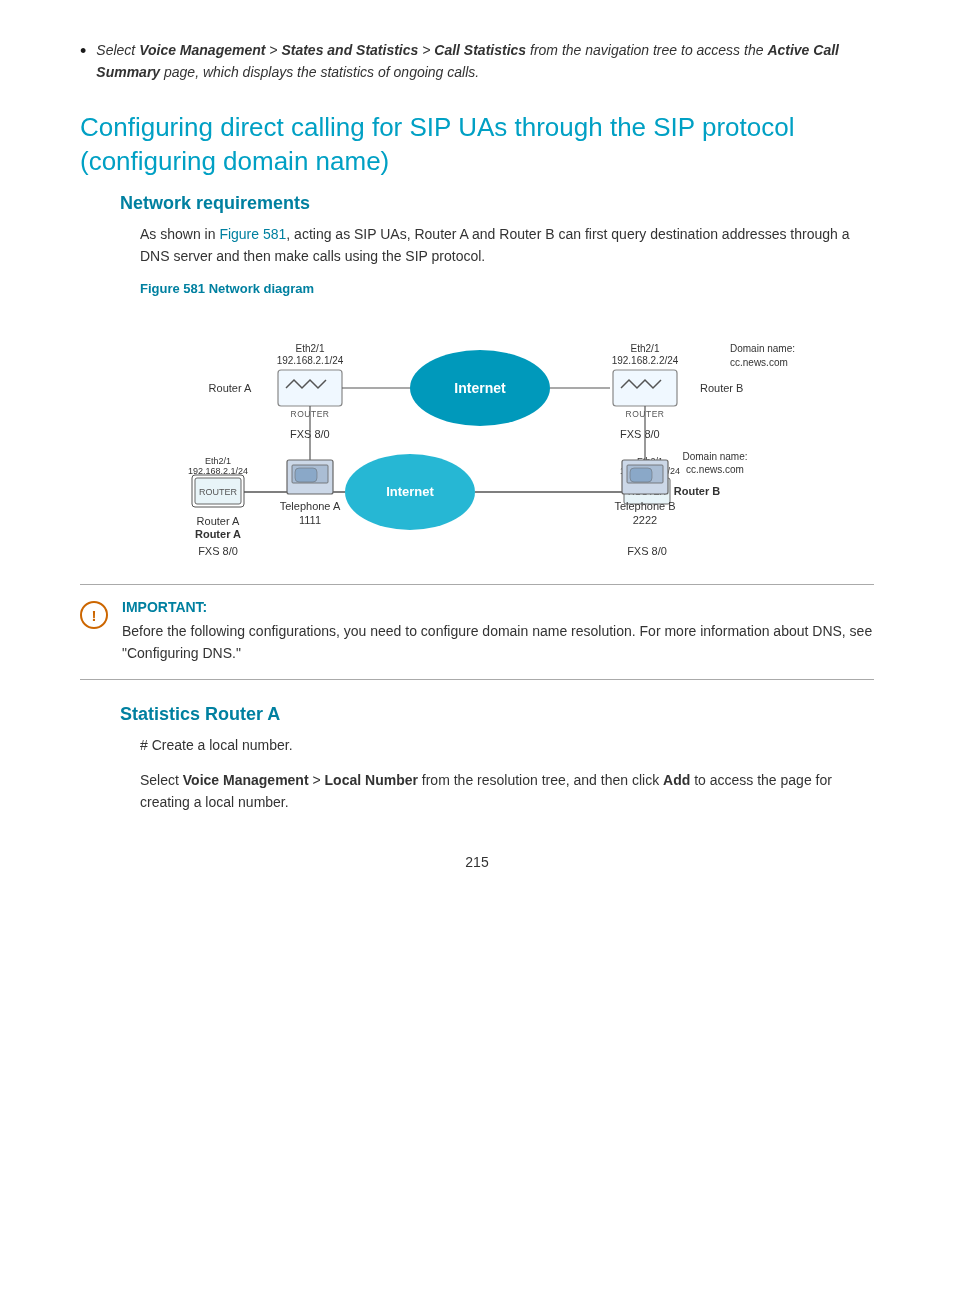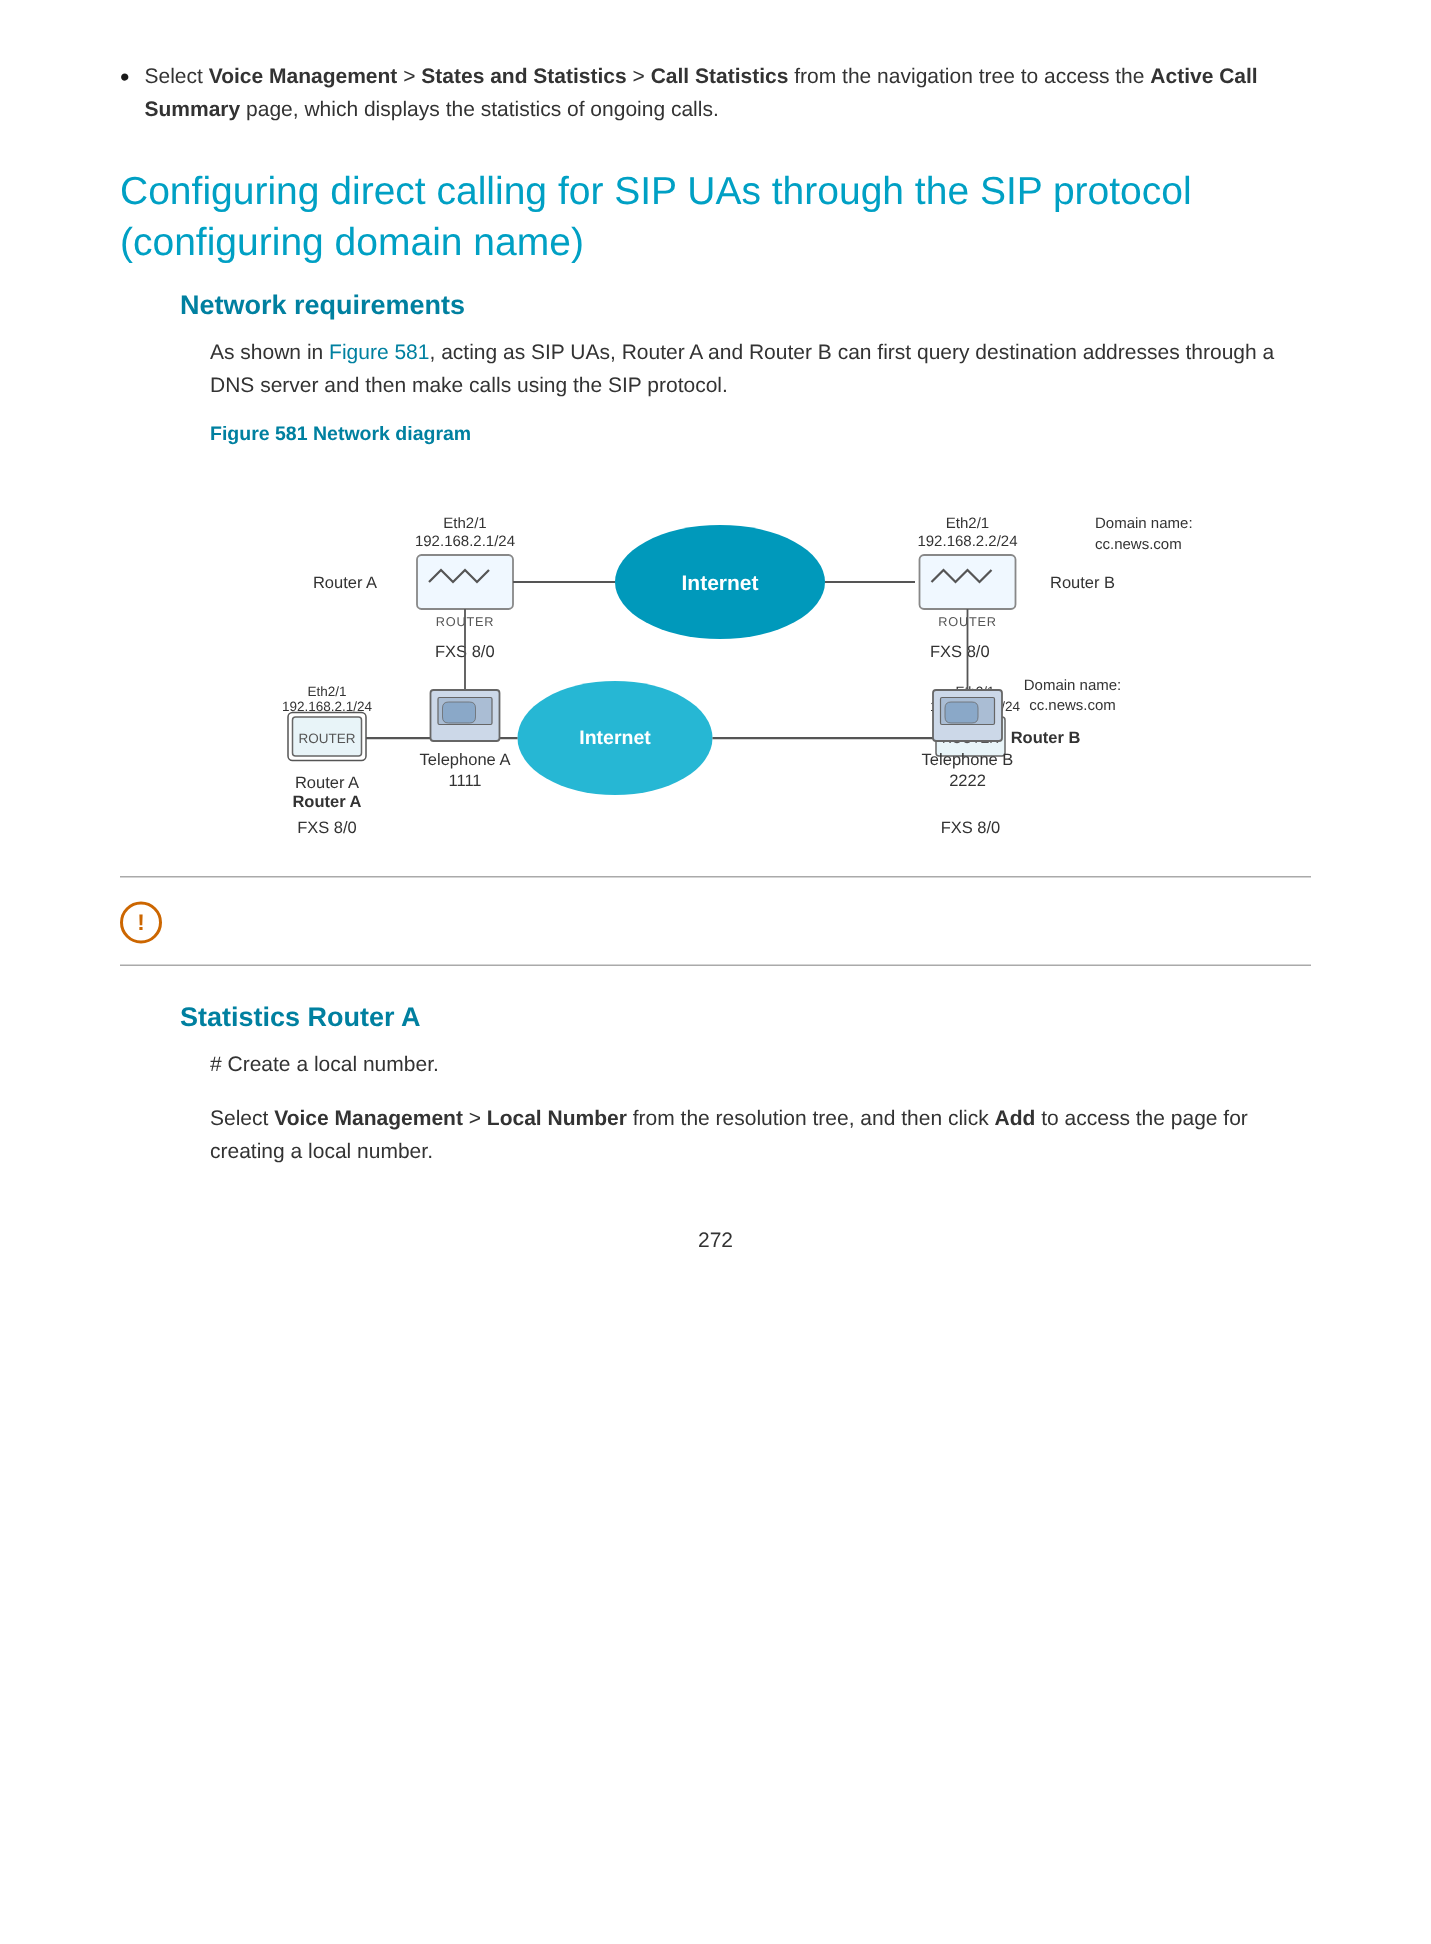--- a/index.html
+++ b/index.html
@@ -25,20 +25,21 @@
 
     .bullet-dot {
       font-size: 18px;
       color: #1a1a1a;
       margin-top: -2px;
       flex-shrink: 0;
     }
 
     .bullet-text {
       line-height: 1.55;
+      font-style: italic;
     }
 
     .bold { font-weight: bold; }
 
     .page-title {
       color: #00a0c4;
       font-size: 26px;
       font-weight: normal;
       line-height: 1.3;
       margin-bottom: 14px;
@@ -238,23 +239,29 @@
     <rect x="487" y="145" width="36" height="18" rx="1" fill="#aabdd4" stroke="#666" stroke-width="0.8"></rect>
     <path d="M490,152 q0,-4 4,-4 l14,0 q4,0 4,4 l0,6 q0,4,-4,4 l-14,0 q-4,0,-4,-4 z" fill="#8aa8c8" stroke="#666" stroke-width="0.5"></path>
 
     <text x="505" y="190" text-anchor="middle" font-size="11" fill="#333">Telephone B</text>
     <text x="505" y="204" text-anchor="middle" font-size="11" fill="#333">2222</text>
   </svg>
 </div>
 
 <div class="important-box">
   <div class="important-icon">!</div>
+  <div class="important-content">
+    <div class="important-label">IMPORTANT:</div>
+    <div class="important-text">
+      Before the following configurations, you need to configure domain name resolution. For more information about DNS, see "Configuring DNS."
+    </div>
+  </div>
 </div>
 
 <div class="section-heading">Statistics Router A</div>
 
 <div class="body-text"># Create a local number.</div>
 
 <div class="body-text">
   Select <span class="bold">Voice Management</span> &gt; <span class="bold">Local Number</span><span> from the resolution tree, and then click </span><span class="bold">Add</span><span> to access the page for creating a local number.</span>
 </div>
 
-<div class="page-number">272</div>
+<div class="page-number">215</div>
 
 </body></html>

